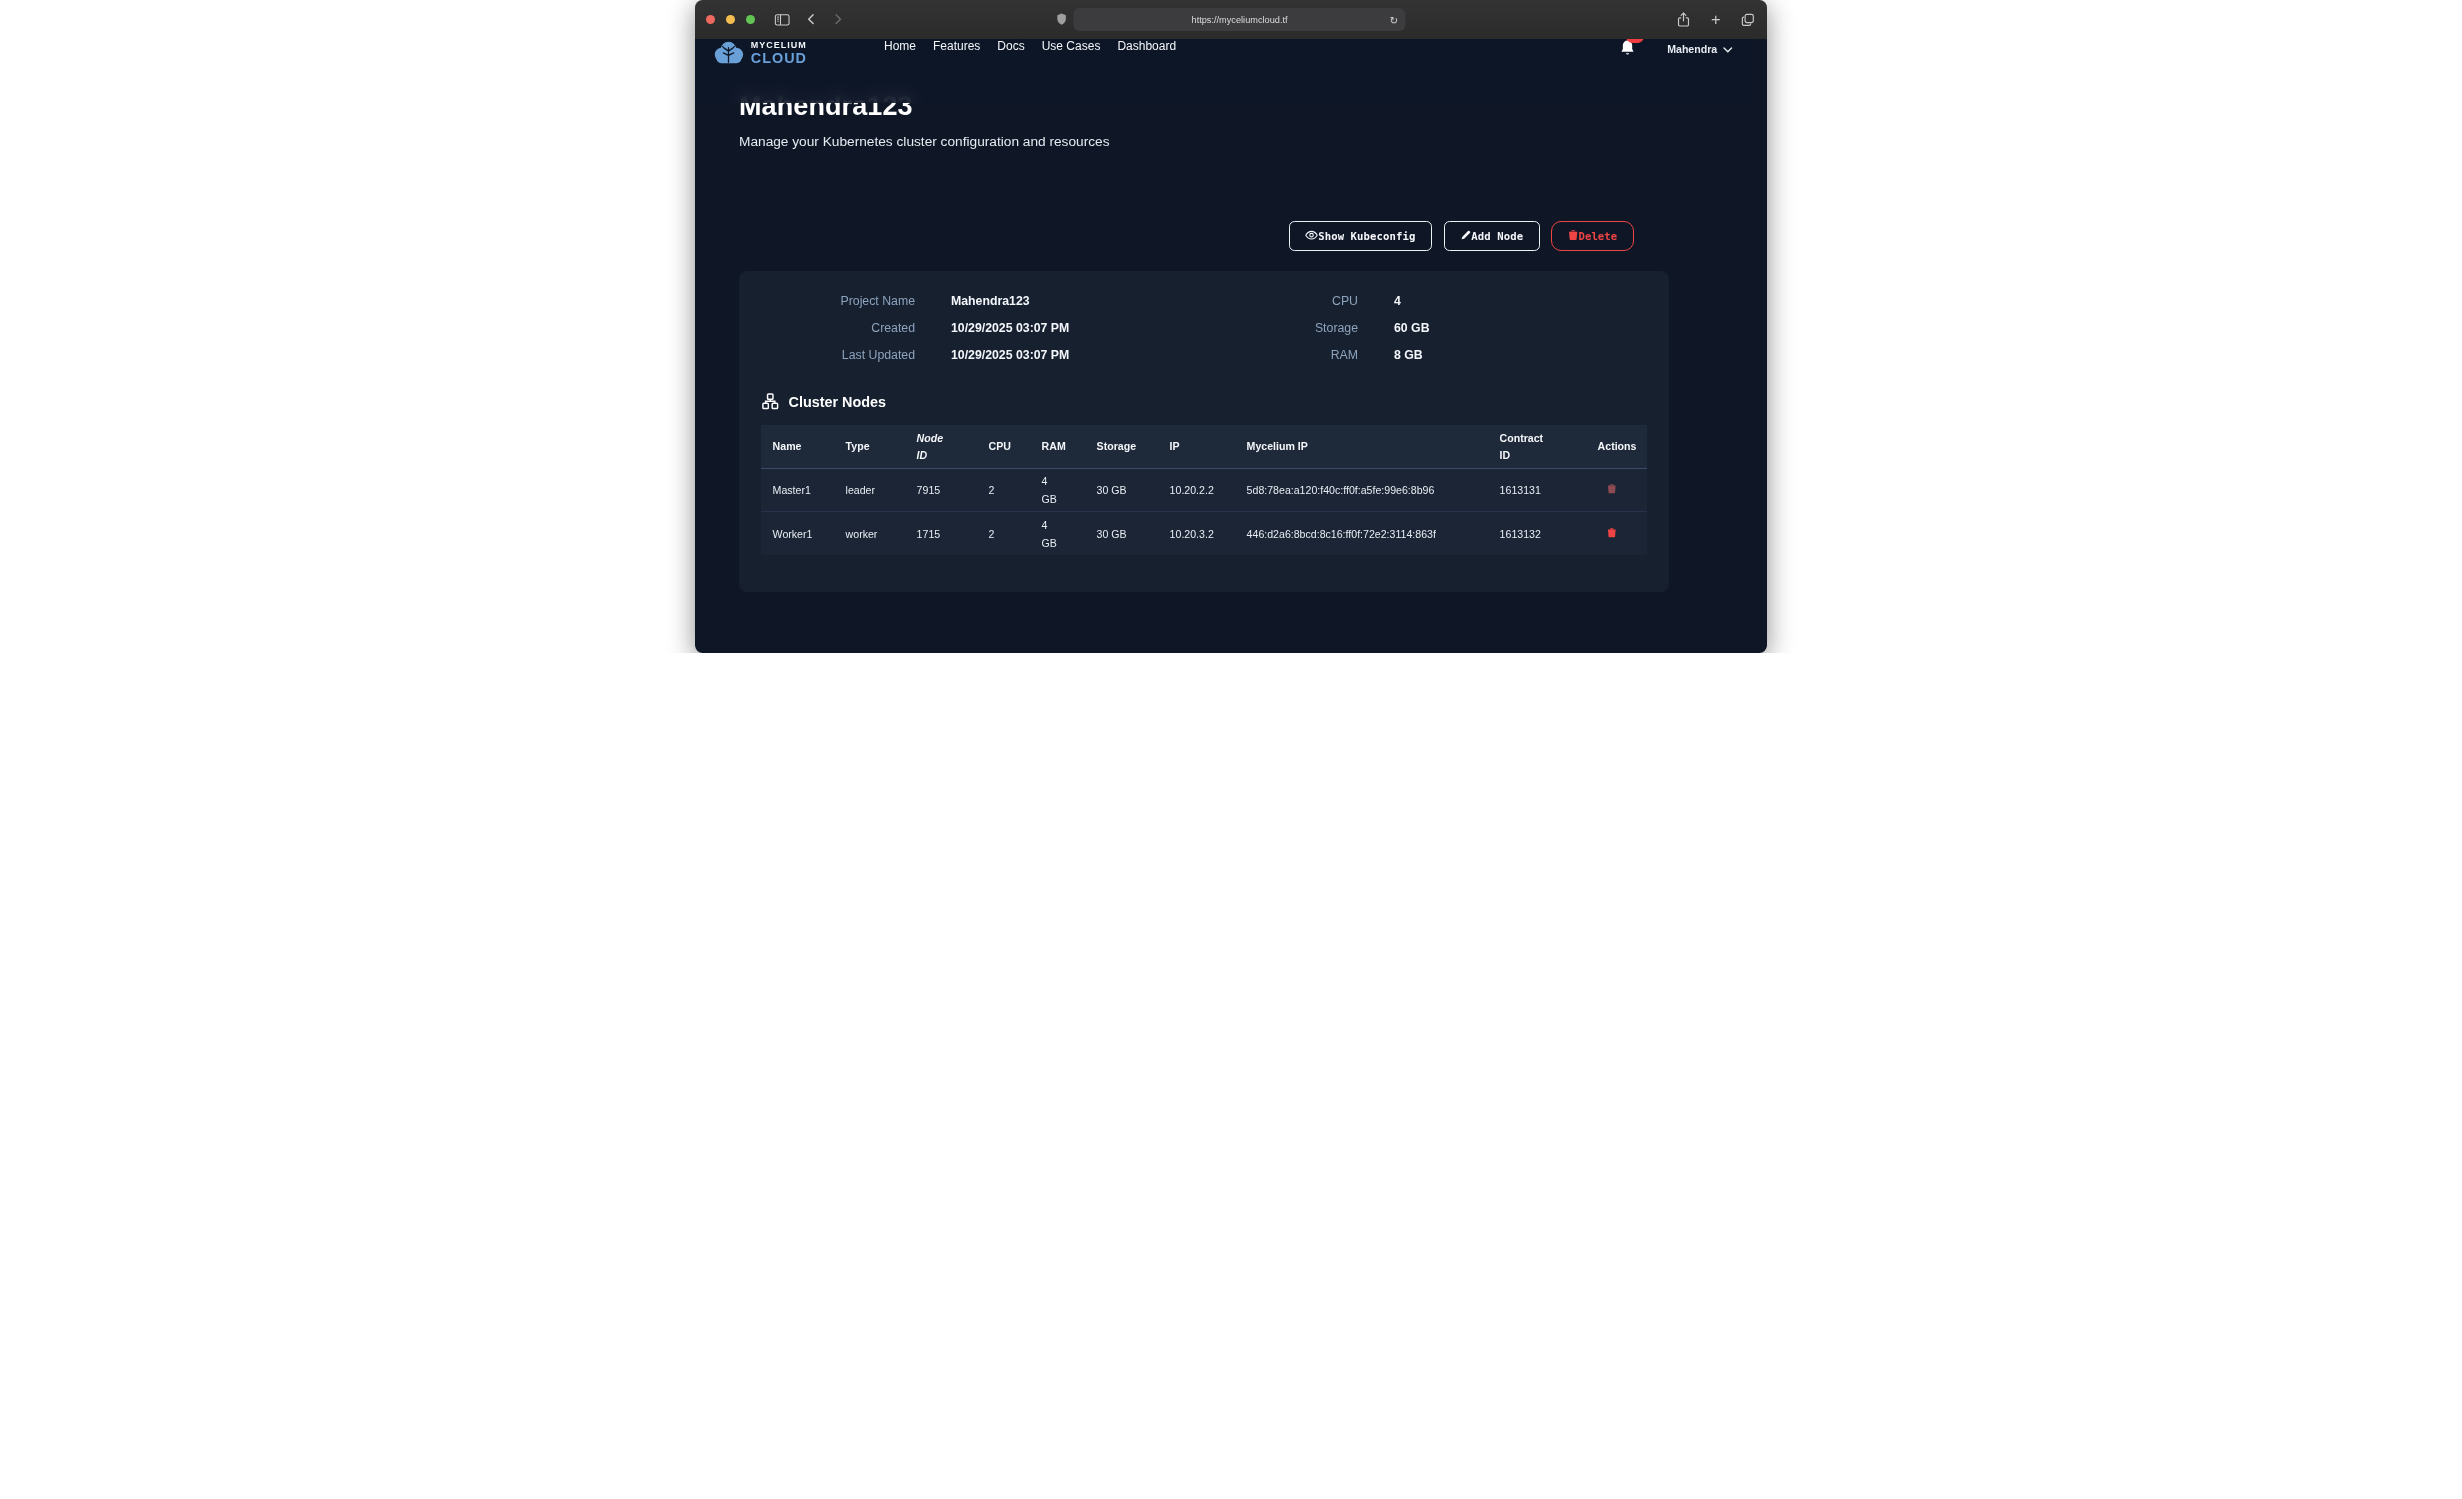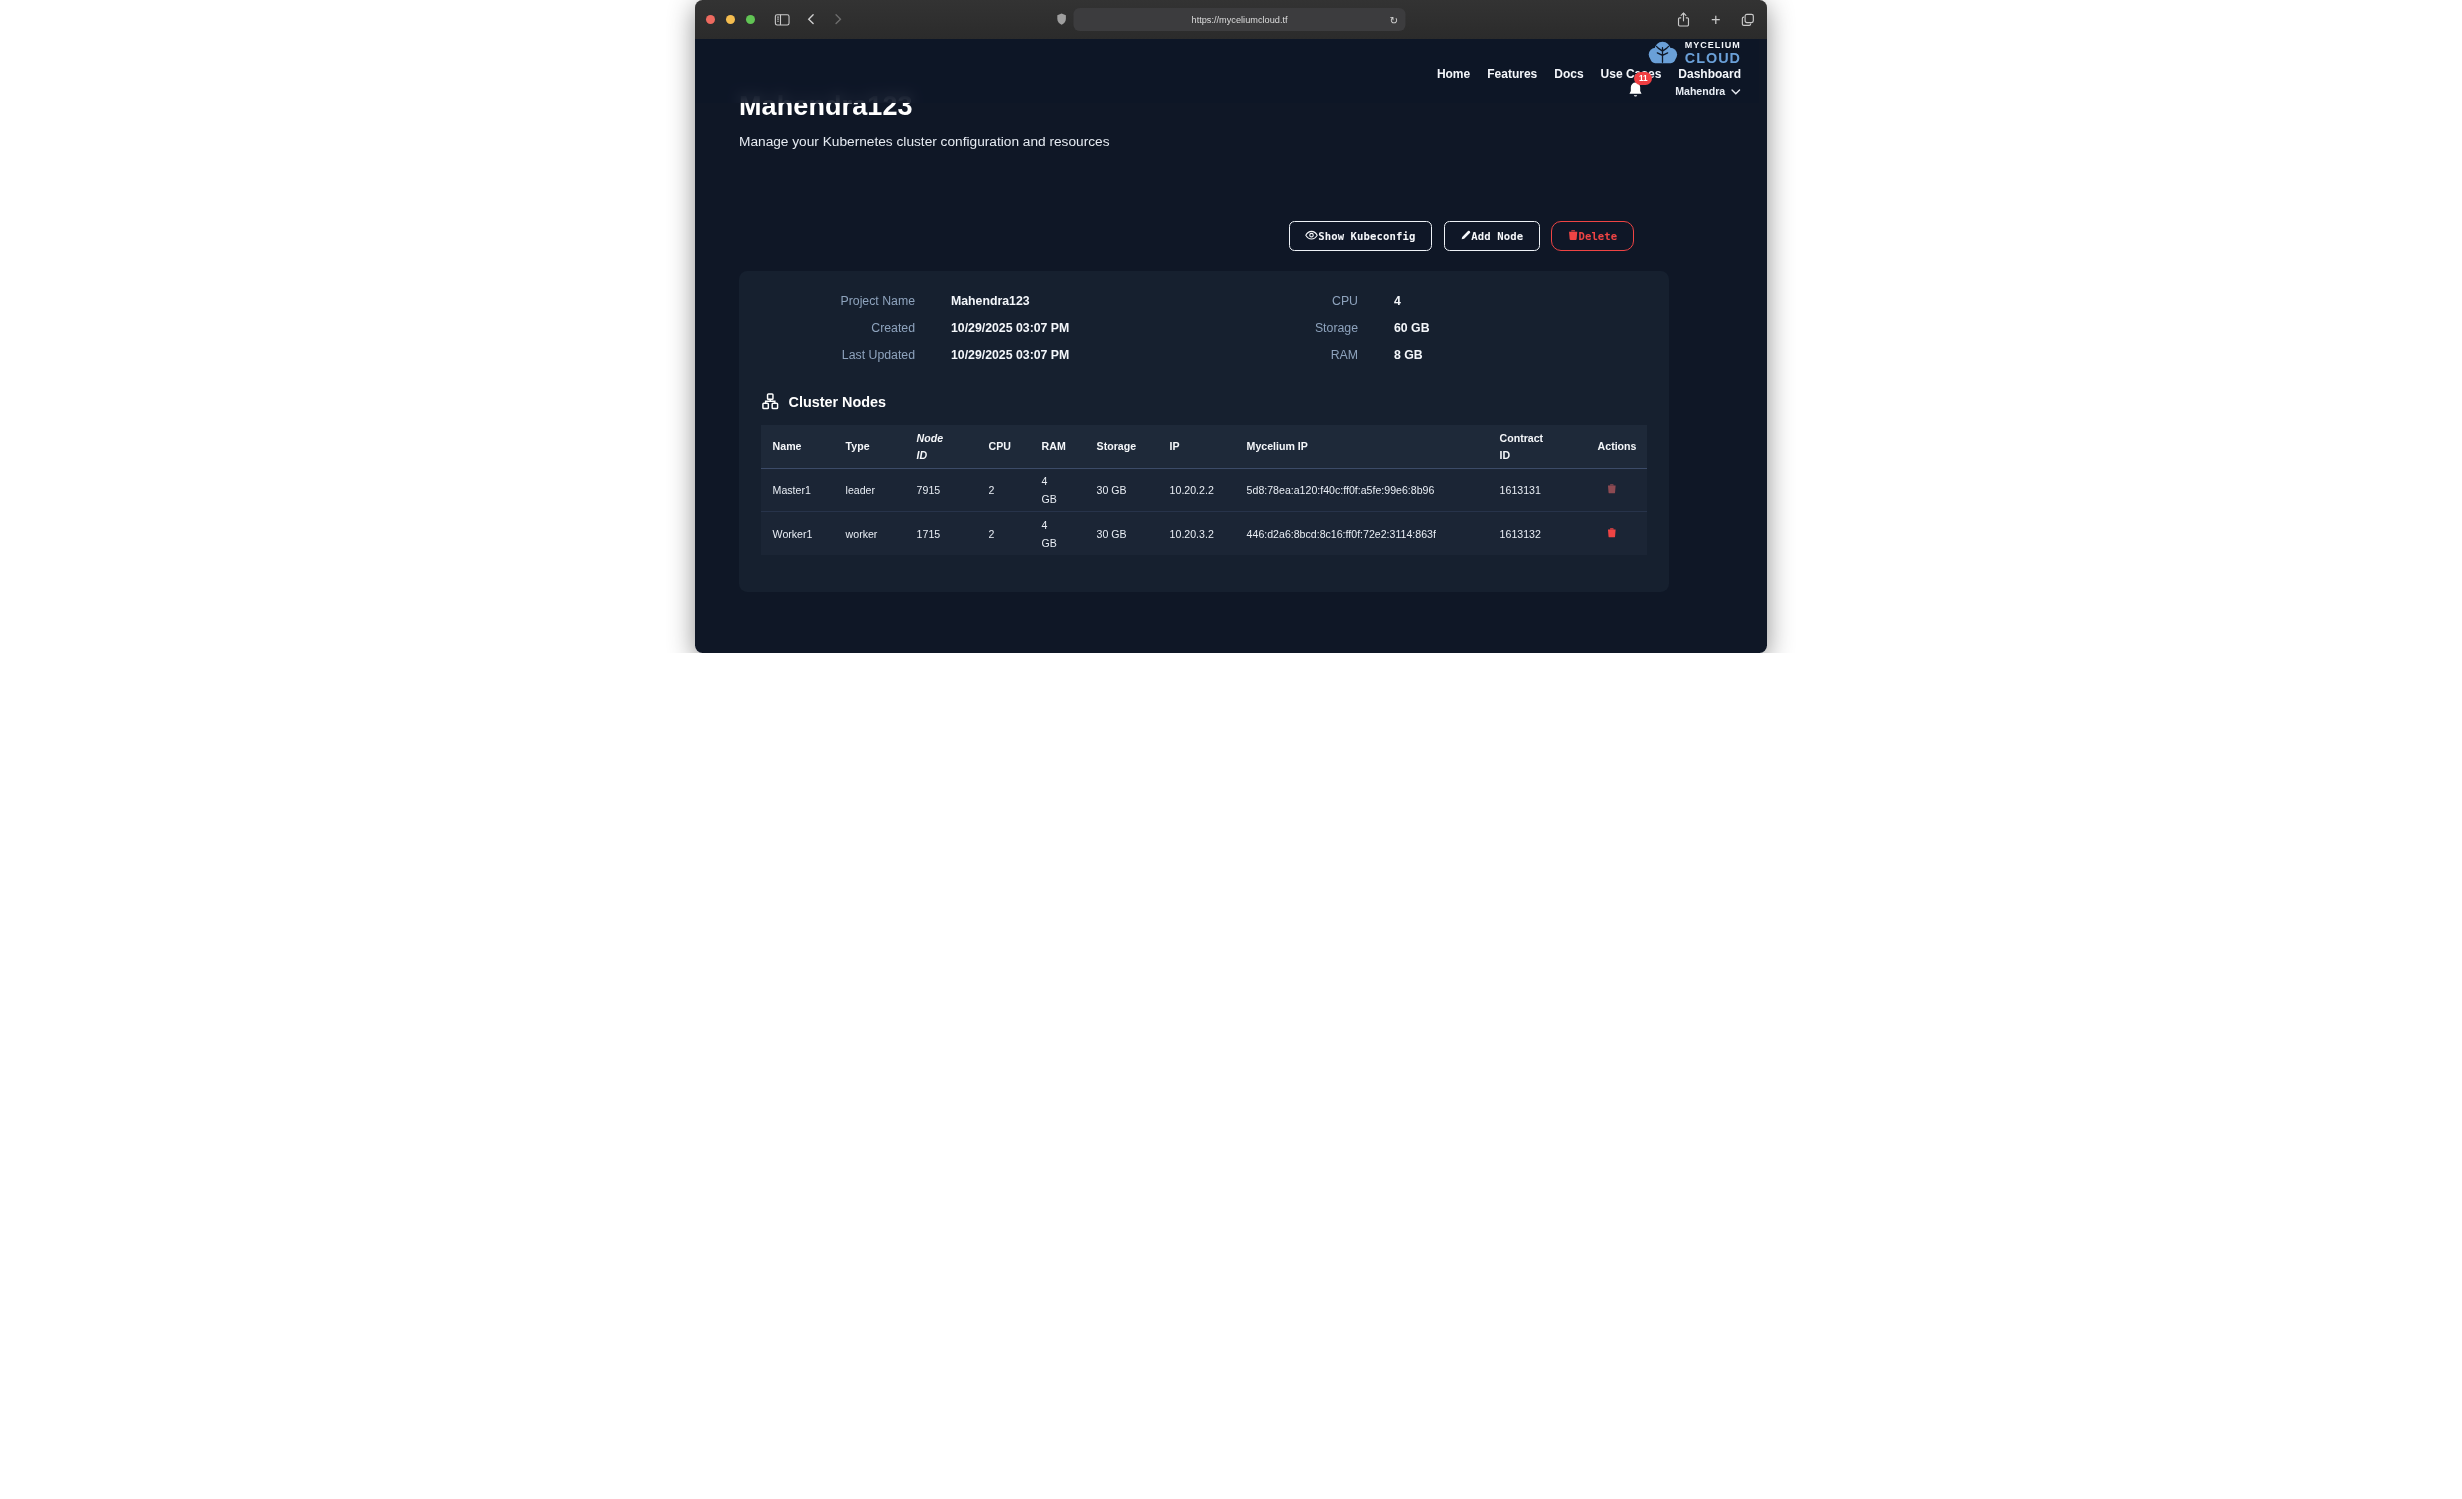--- a/index.html
+++ b/index.html
@@ -26,30 +26,30 @@
     color:#dcdcdc; font-size:9.2px;
   }
   .url-bar .reload { position:absolute; right:7.5px; color:#cfcfcf; font-size:10.3px; }
   .chrome-right { position:absolute; right:12.3px; display:flex; gap:20.5px; align-items:center; }
 
   
   .site { position:relative; height:614px; background:#0f1726; overflow:hidden; }
   .content { position:absolute; inset:0; z-index:1;padding-left:44px; }
 
   .navbar {
-    position:absolute; top:0; left:0; right:8px; height:64px; z-index:5;
+    position:absolute; top:0; left:0; right:16px; height:64px; z-index:5;
     background:rgba(13,22,39,0.82); backdrop-filter:blur(6.2px); -webkit-backdrop-filter:blur(6.2px);
-    display:flex; align-items:flex-end; padding:0 18px;flex-direction:column;
+    display:flex; align-items:flex-start; padding:0 18px;
   }
   .brand { display:flex; align-items:center; gap:6.8px; }
   .brand-text { display:flex; flex-direction:column; line-height:1; }
   .brand-top { color:#f4f7fb; font-weight:800; font-size:9px; letter-spacing:1px; }
   .brand-bottom { color:#6aa0d8; font-weight:800; font-size:14.4px; letter-spacing:1px; margin-top:1.4px; }
   .nav-links { display:flex; gap:17px; margin-left:77px; }
-  .nav-link { color:#f4f7fb; font-size:12px; font-weight:700; cursor:pointer; }
+  .nav-link { color:#f4f7fb; font-size:12px; font-weight:400; cursor:pointer; }
   .nav-right { margin-left:auto; display:flex; align-items:center; gap:31px; }
   .bell-wrap { position:relative; cursor:pointer; }
   .badge {
     position:absolute; top:-9px; left:6.8px; min-width:18.5px; height:13px; padding:0 4.8px;
     background:#f03e42; border-radius:6.8px; color:#fff; font-size:8.2px; font-weight:700;
     display:flex; align-items:center; justify-content:center;
   }
   .user-menu { display:flex; align-items:center; gap:6.2px; cursor:pointer; }
   .user-name { color:#e7ecf3; font-size:10.6px; font-weight:600; }
 

